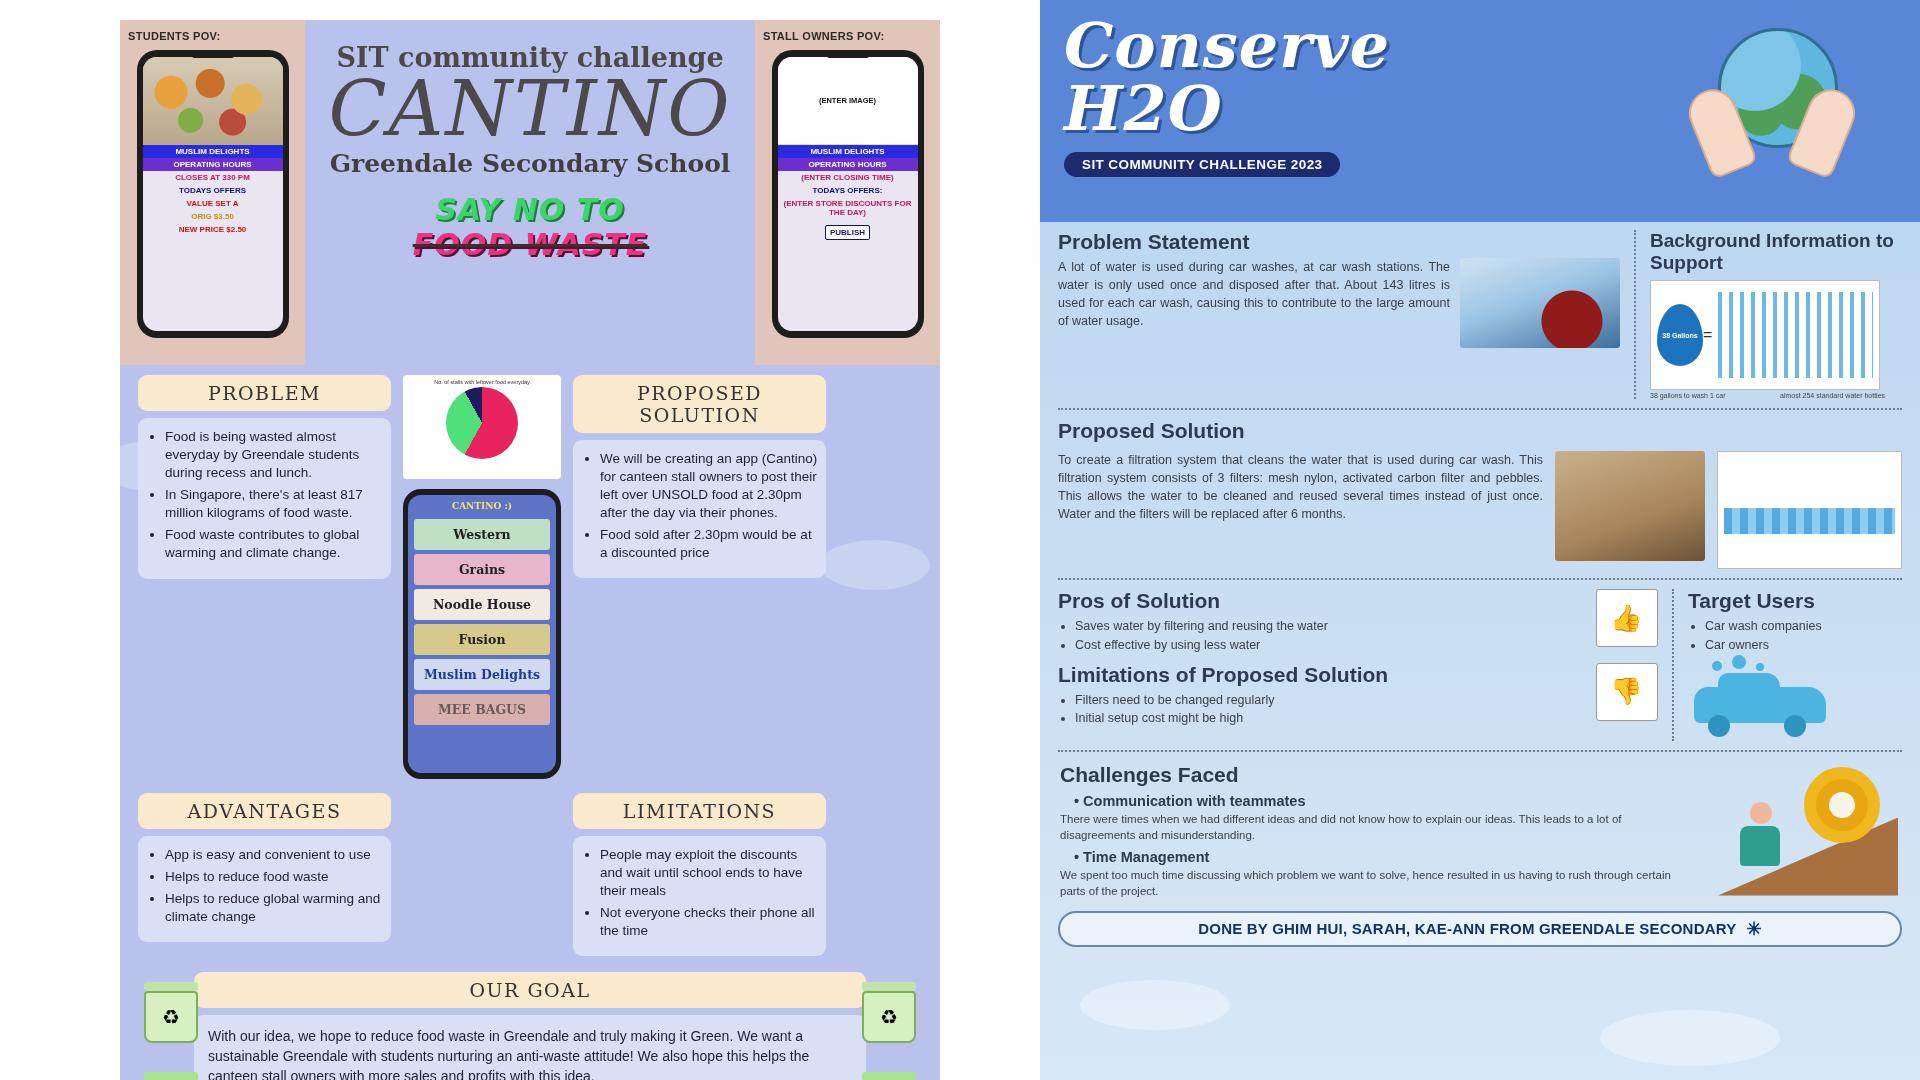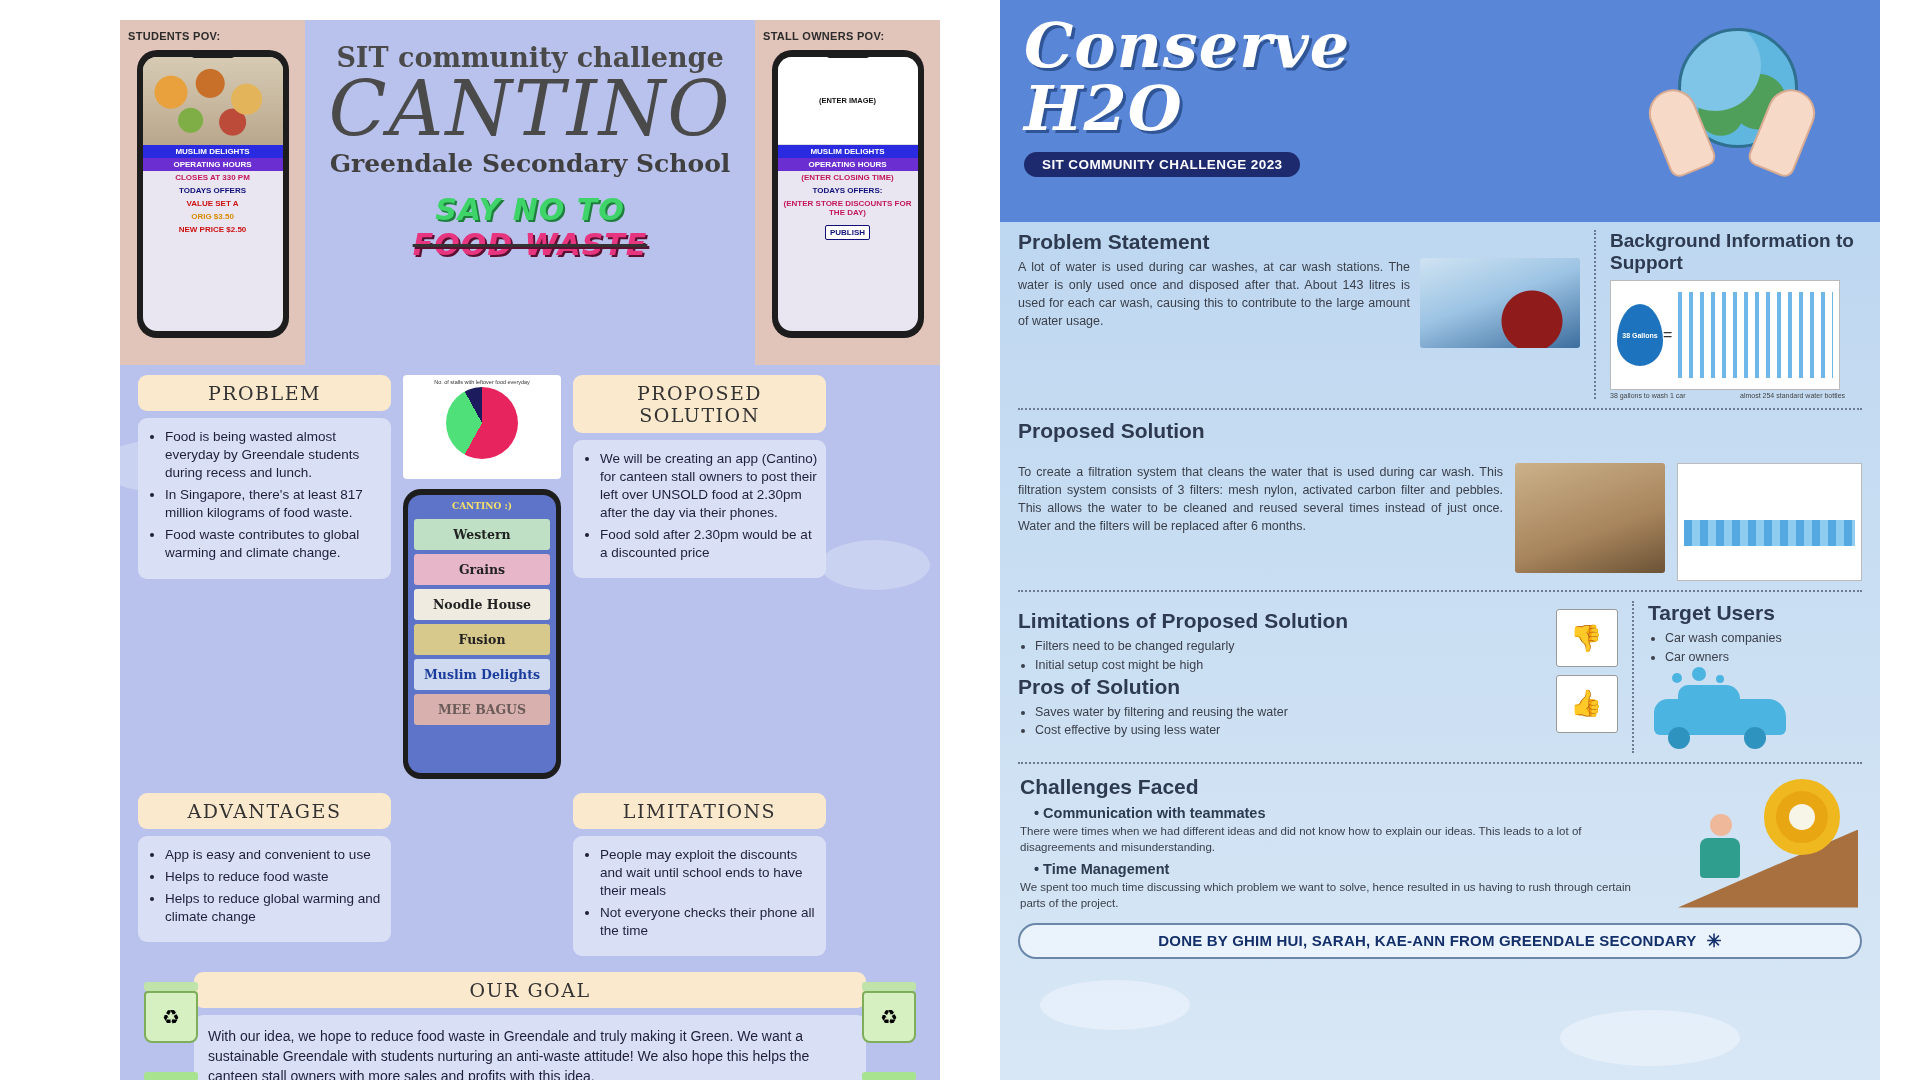--- a/index.html
+++ b/index.html
@@ -138,21 +138,21 @@
   .bin { position:absolute; width:54px; }
   .bin .lid { height:9px; border-radius:3px; }
   .bin .body {
     height:52px; border-radius:4px 4px 8px 8px; position:relative;
     display:flex; align-items:center; justify-content:center;
   }
   .bin .icon { font-size:20px; }
 
   
   .poster-right {
-    position:absolute; left:1000px; top:0; width:880px; height:1080px;
+    position:absolute; left:1040px; top:0; width:880px; height:1080px;
     background:linear-gradient(#b7d3ef, #d8e7f5);
     overflow:hidden;
   }
   .rp-header {
     height:222px; background:#5a86d8; position:relative; padding:14px 20px 0 24px;
     display:flex; justify-content:space-between;
   }
   .rp-title {
     font-family:"DejaVu Serif", serif; font-style:italic; font-weight:bold;
     font-size:62px; color:#ffffff; line-height:1.02; letter-spacing:1px;
@@ -447,52 +447,52 @@
             <div style="font-size:7px;color:#444;flex:1;">38 gallons to wash 1 car</div>
             <div style="font-size:7px;color:#444;flex:1;">almost 254 standard water bottles</div>
           </div>
         </div>
       </div>
 
       <div class="dots"></div>
 
       <div>
         <div class="sect-title">Proposed Solution</div>
-        <div class="rp-row" style="margin-top:20px;gap:12px;">
+        <div class="rp-row" style="margin-top:8px;gap:12px;">
           <div class="para" style="flex:1;">To create a filtration system that cleans the water that is used during car wash. This filtration system consists of 3 filters: mesh nylon, activated carbon filter and pebbles. This allows the water to be cleaned and reused several times instead of just once. Water and the filters will be replaced after 6 months.</div>
           <div class="filter-photo"></div>
           <div class="diagram-photo">
               <div class="wave"></div>
             </div>
         </div>
       </div>
 
       <div class="dots"></div>
 
       <div class="rp-row">
         <div style="flex:1;">
+          <div class="rp-row" style="align-items:flex-start;">
+            <div style="flex:1;">
+              <div class="sect-title">Pros of Solution</div>
+              <ul class="mini-ul">
+                <li>Saves water by filtering and reusing the water</li>
+                <li>Cost effective by using less water</li>
+              </ul>
+            </div>
+            <div class="thumb-box">👍</div>
+          </div>
           <div class="rp-row" style="align-items:flex-start;margin-top:8px;">
             <div style="flex:1;">
               <div class="sect-title">Limitations of Proposed Solution</div>
               <ul class="mini-ul">
                 <li>Filters need to be changed regularly</li>
                 <li>Initial setup cost might be high</li>
               </ul>
             </div>
             <div class="thumb-box">👎</div>
-          </div>
-          <div class="rp-row" style="align-items:flex-start;">
-            <div style="flex:1;">
-              <div class="sect-title">Pros of Solution</div>
-              <ul class="mini-ul">
-                <li>Saves water by filtering and reusing the water</li>
-                <li>Cost effective by using less water</li>
-              </ul>
-            </div>
-            <div class="thumb-box">👍</div>
           </div>
         </div>
 
         <div class="vdots" style="width:230px;padding-left:14px;">
           <div class="sect-title">Target Users</div>
           <ul class="mini-ul">
             <li>Car wash companies</li>
             <li>Car owners</li>
           </ul>
           <div class="car-icon">

